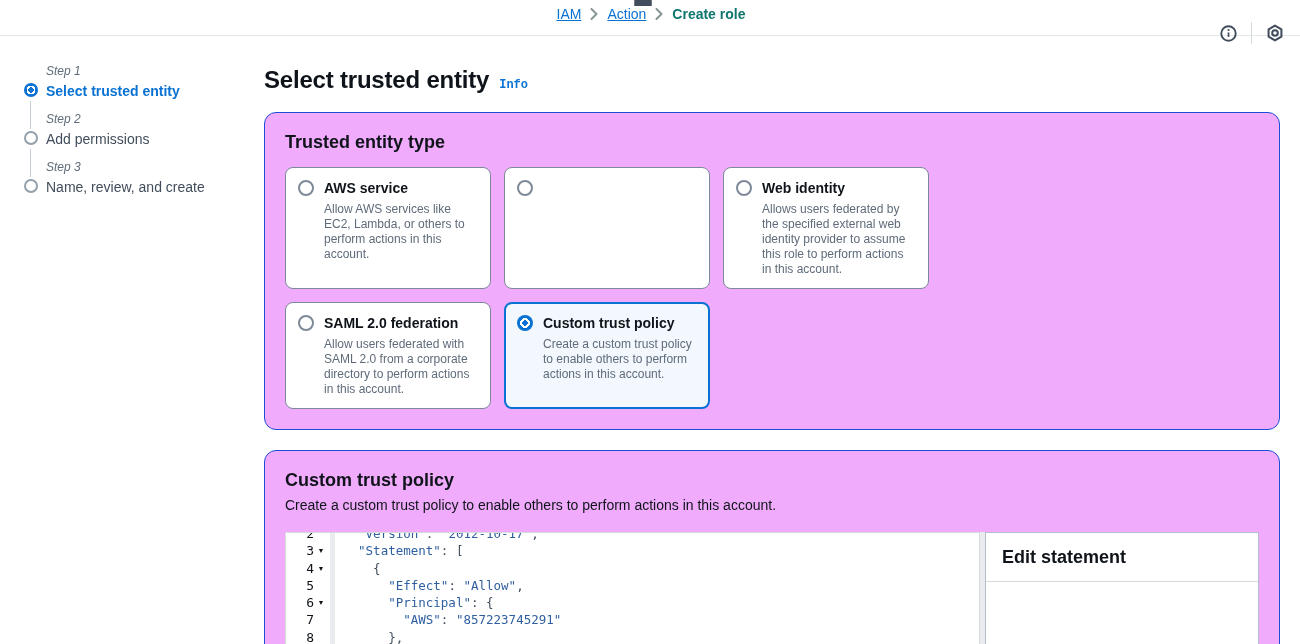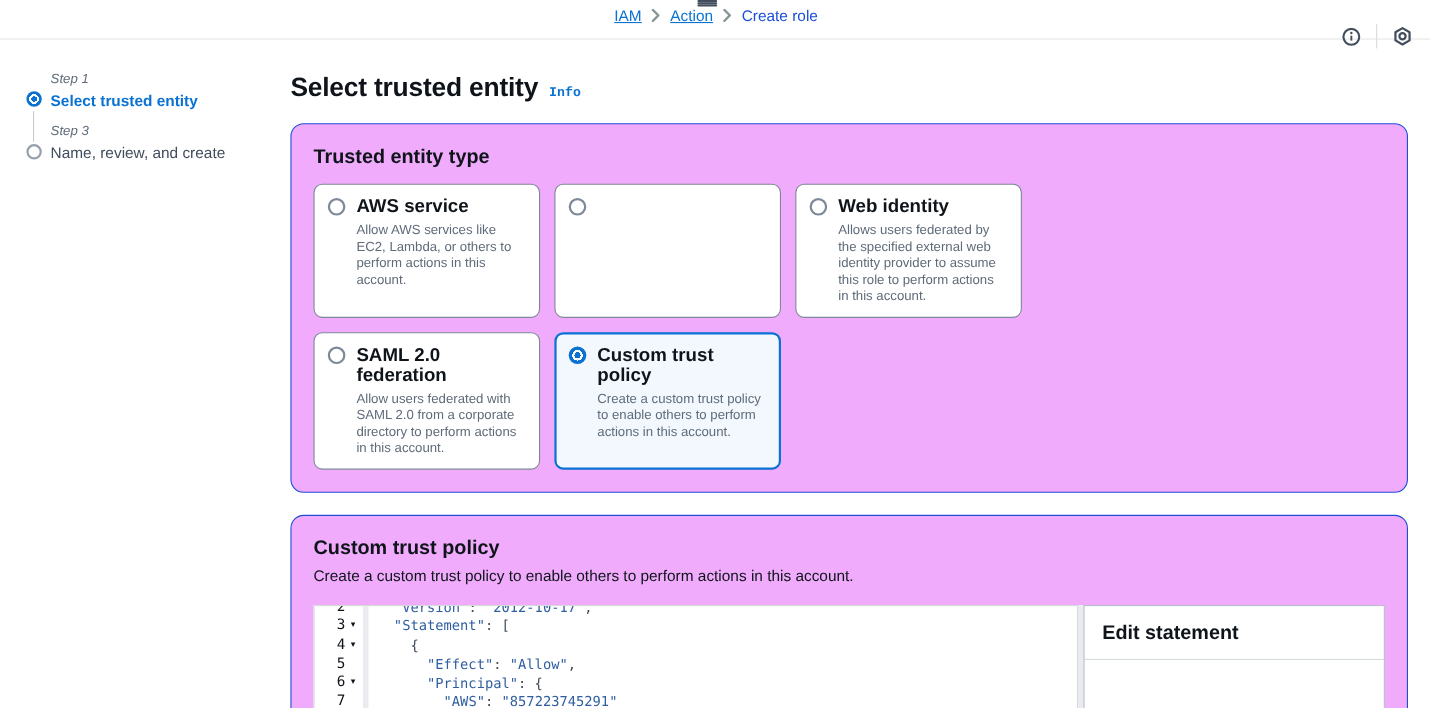--- a/index.html
+++ b/index.html
@@ -7,21 +7,21 @@
               font-family:"Liberation Sans", sans-serif; color:#0f141a; }
 
   
   .topbar { height:36px; display:flex; align-items:center; padding:0 16px 0 18px;
             border-bottom:1px solid #e4e7e7; background:#fff;flex-direction:column; }
   .hamburger { width:18px; height:14px; display:flex; flex-direction:column;
                justify-content:space-between; cursor:pointer; margin-right:16px; }
   .hamburger span { display:block; height:2px; background:#414d5c; border-radius:1px; }
   .crumbs { display:flex; align-items:center; gap:9px; font-size:14px; }
   .crumb-link { color:#0972d3; text-decoration:underline; cursor:pointer; }
-  .crumb-current { color:#1d4ed8; font-weight:400; }
+  .crumb-current { color:#0f766e; font-weight:700; }
   .crumb-sep { color:#879596; display:flex; align-items:center; }
   .top-icons { margin-left:auto; display:flex; align-items:center; gap:14px; }
   .icon-btn { display:flex; align-items:center; justify-content:center; cursor:pointer; }
   .vdiv { width:1px; height:22px; background:#d5dbdb; }
 
   
   .content { display:flex; }
 
   
   .steps { width:264px; flex:0 0 264px; padding:27px 10px 0 24px; }
@@ -50,21 +50,21 @@
 
   
   .tiles { margin-top:14px; display:grid; grid-template-columns:repeat(3,206px); gap:13px; }
   .tile { border:1px solid #7d8998; border-radius:8px; padding:11px 12px; display:flex;
           gap:10px; background:#fff; cursor:pointer; }
   .tile.selected { border:2px solid #0972d3; background:#f2f8fd; padding:10px 11px; }
   .radio { flex:0 0 16px; width:16px; height:16px; border-radius:50%;
            border:2px solid #7d8998; background:#fff; margin-top:1px; }
   .radio.sel { border:none;
     background:radial-gradient(circle,#0972d3 0 2.8px,#fff 2.8px 4.8px,#0972d3 4.8px 8px); }
-  .tile-label { font-size:17px; font-weight:700; line-height:18px; }
+  .tile-label { font-size:14px; font-weight:700; line-height:18px; }
   .tile-desc { font-size:12px; color:#5f6b7a; line-height:15px; margin-top:5px; }
 
   
   .editor-wrap { display:flex; margin-top:18px; height:320px; }
   .editor { width:695px; flex:0 0 695px; border:1px solid #d5dbdb; display:flex;
             overflow:hidden; background:#fff;
             font-family:"DejaVu Sans Mono", monospace; font-size:12.5px; }
   .gutter { width:44px; flex:0 0 44px; margin-top:-9px; padding-top:1px; }
   .gut-row { height:17.25px; display:flex; align-items:center; }
   .ln { width:28px; text-align:right; color:#0f141a; font-size:13px; }
@@ -128,20 +128,25 @@
 <div class="content">
 
   <nav class="steps">
     <div class="step active">
       <span class="step-dot"></span>
       <div class="step-label">Step 1</div>
       <div class="step-title">Select trusted entity</div>
     </div>
     <div class="step">
       <span class="step-dot"></span>
+      <div class="step-label">Step 2</div>
+      <div class="step-title">Add permissions</div>
+    </div>
+    <div class="step">
+      <span class="step-dot"></span>
       <div class="step-label">Step 3</div>
       <div class="step-title">Name, review, and create</div>
     </div>
   </nav>
 
   <main class="main">
     <div class="title-row">
       <h1>Select trusted entity</h1>
       <span class="info-link">Info</span>
     </div>

